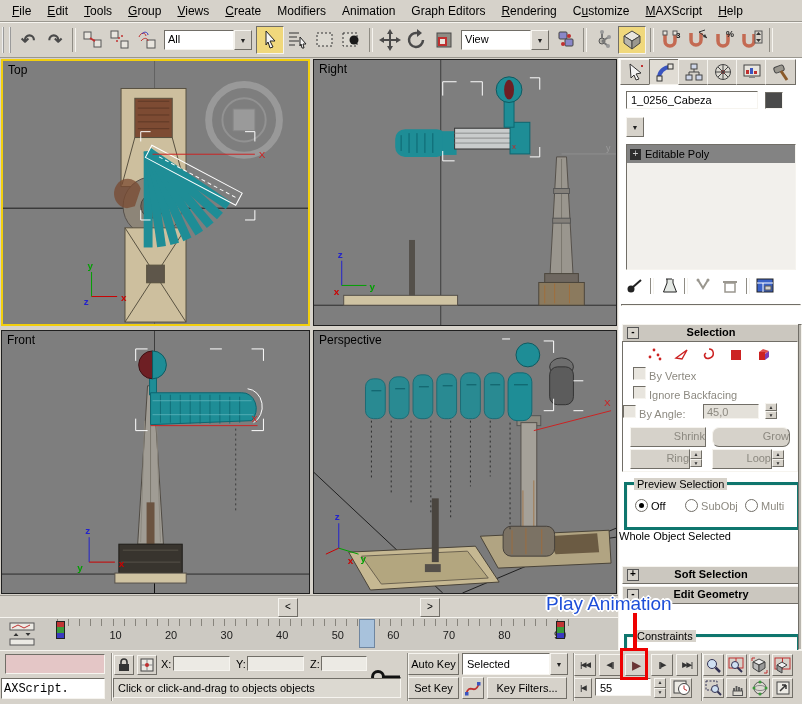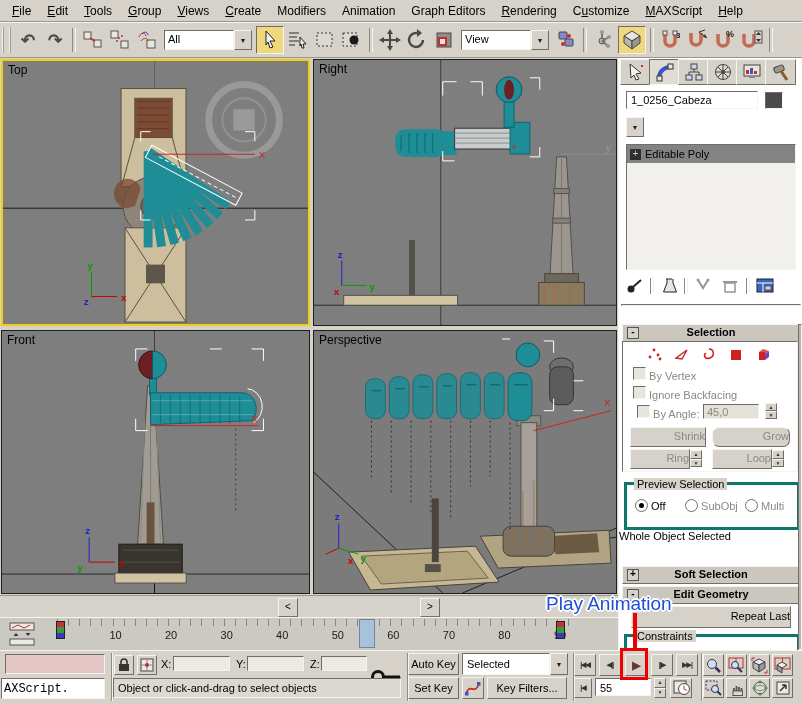--- a/index.html
+++ b/index.html
@@ -558,21 +558,21 @@
         </svg>
       <svg width="16" height="14">
           <polygon points="4,5 8,2 14,4 10,7" fill="#e05050"></polygon>
           <rect x="4" y="5" width="6" height="8" fill="#cc2222"></rect>
           <polygon points="10,7 14,4 14,10 10,13" fill="#7a3fb5"></polygon>
         </svg>
     </div>
 
     <div class="sb dis" style="left:14px;top:309px;"><span class="chk"></span> <span>By Vertex</span></div>
     <div class="sb dis" style="left:14px;top:328px;"><span class="chk"></span> <span>Ignore Backfacing</span></div>
-    <div class="sb dis" style="left:18px;top:347px;"><span class="chk"></span> <span>By Angle:</span></div>
+    <div class="sb dis" style="left:4px;top:347px;"><span class="chk"></span> <span>By Angle:</span></div>
     <div class="sb field dis" style="left:84px;top:346px;width:56px;height:15px;line-height:15px;padding-left:3px;background:#e4e1da;">45,0</div>
     <div class="spin" style="left:146px;top:345px;">
         <div>▲</div>
         <div>▼</div>
       </div>
 
     <div class="gbtn dis" style="left:11px;top:369px;width:74px;">Shrink</div>
     <div class="gbtn dis" style="left:93px;top:369px;width:76px;border-radius:7px;">Grow</div>
     <div class="gbtn dis" style="left:11px;top:391px;width:58px;">Ring</div>
     <div class="spin" style="left:71px;top:392px;height:17px;">
@@ -594,21 +594,20 @@
     <div class="sb" style="left:0;top:472px;width:184px;text-align:left;">Whole Object Selected</div>
 
     <div class="rollhead" style="top:508px;">
       <span class="rollbox">+</span>
       <span>Soft Selection</span>
     </div>
     <div class="rollhead" style="top:528px;">
       <span class="rollbox">-</span>
       <span>Edit Geometry</span>
     </div>
-    <div class="gbtn" style="left:12px;top:548px;width:158px;height:20px;line-height:19px;">Repeat Last</div>
     <div class="group" style="left:5px;top:576px;width:170px;height:40px;">
       <span class="group-label">Constraints</span>
       <span class="lbl" style="left:10px;top:14px;"><span class="radio on"></span></span>
       <span class="lbl" style="left:70px;top:14px;"><span class="radio"></span></span>
     </div>
     <div class="sb sunken" style="left:179px;top:266px;width:4px;height:326px;background:#b9b6ae;"></div>
   </div>
 
   <div class="slider-row">
     <div class="tslider-btn raised" style="left:278px;">&lt;</div>
@@ -671,21 +670,21 @@
 
     <div class="sb" style="left:370px;top:2px;width:32px;height:48px;display:flex;align-items:center;">
       <svg width="32" height="26">
           <circle cx="8" cy="13" r="5.5" stroke="#111" stroke-width="3" fill="none"></circle>
           <line x1="13" y1="13" x2="30" y2="13" stroke="#111" stroke-width="3"></line>
           <line x1="23" y1="13" x2="23" y2="19" stroke="#111" stroke-width="3"></line>
           <line x1="29" y1="13" x2="29" y2="20" stroke="#111" stroke-width="3"></line>
         </svg>
     </div>
 
-    <div class="sb sunken" style="left:113px;top:27px;width:288px;height:20px;line-height:19px;padding-left:4px;background:#dcd9d1;">Object or click-and-drag to select objects</div>
+    <div class="sb sunken" style="left:113px;top:27px;width:288px;height:20px;line-height:19px;padding-left:4px;background:#dcd9d1;">Click or click-and-drag to objects objects</div>
     <div class="sb vsep" style="left:404px;top:2px;height:48px;"></div>
 
     <div class="sb btn" style="left:408px;top:2px;width:51px;height:22px;">Auto Key</div>
     <div class="sb btn" style="left:408px;top:26px;width:51px;height:22px;">Set Key</div>
 
     <div class="sb" style="left:462px;top:2px;width:106px;height:22px;display:flex;">
       <span class="field" style="flex:1;line-height:20px;padding-left:4px;">Selected</span>
       <span class="combo-btn" style="width:16px;">▼</span>
     </div>
     <div class="sb btn" style="left:462px;top:26px;width:22px;height:22px;">

